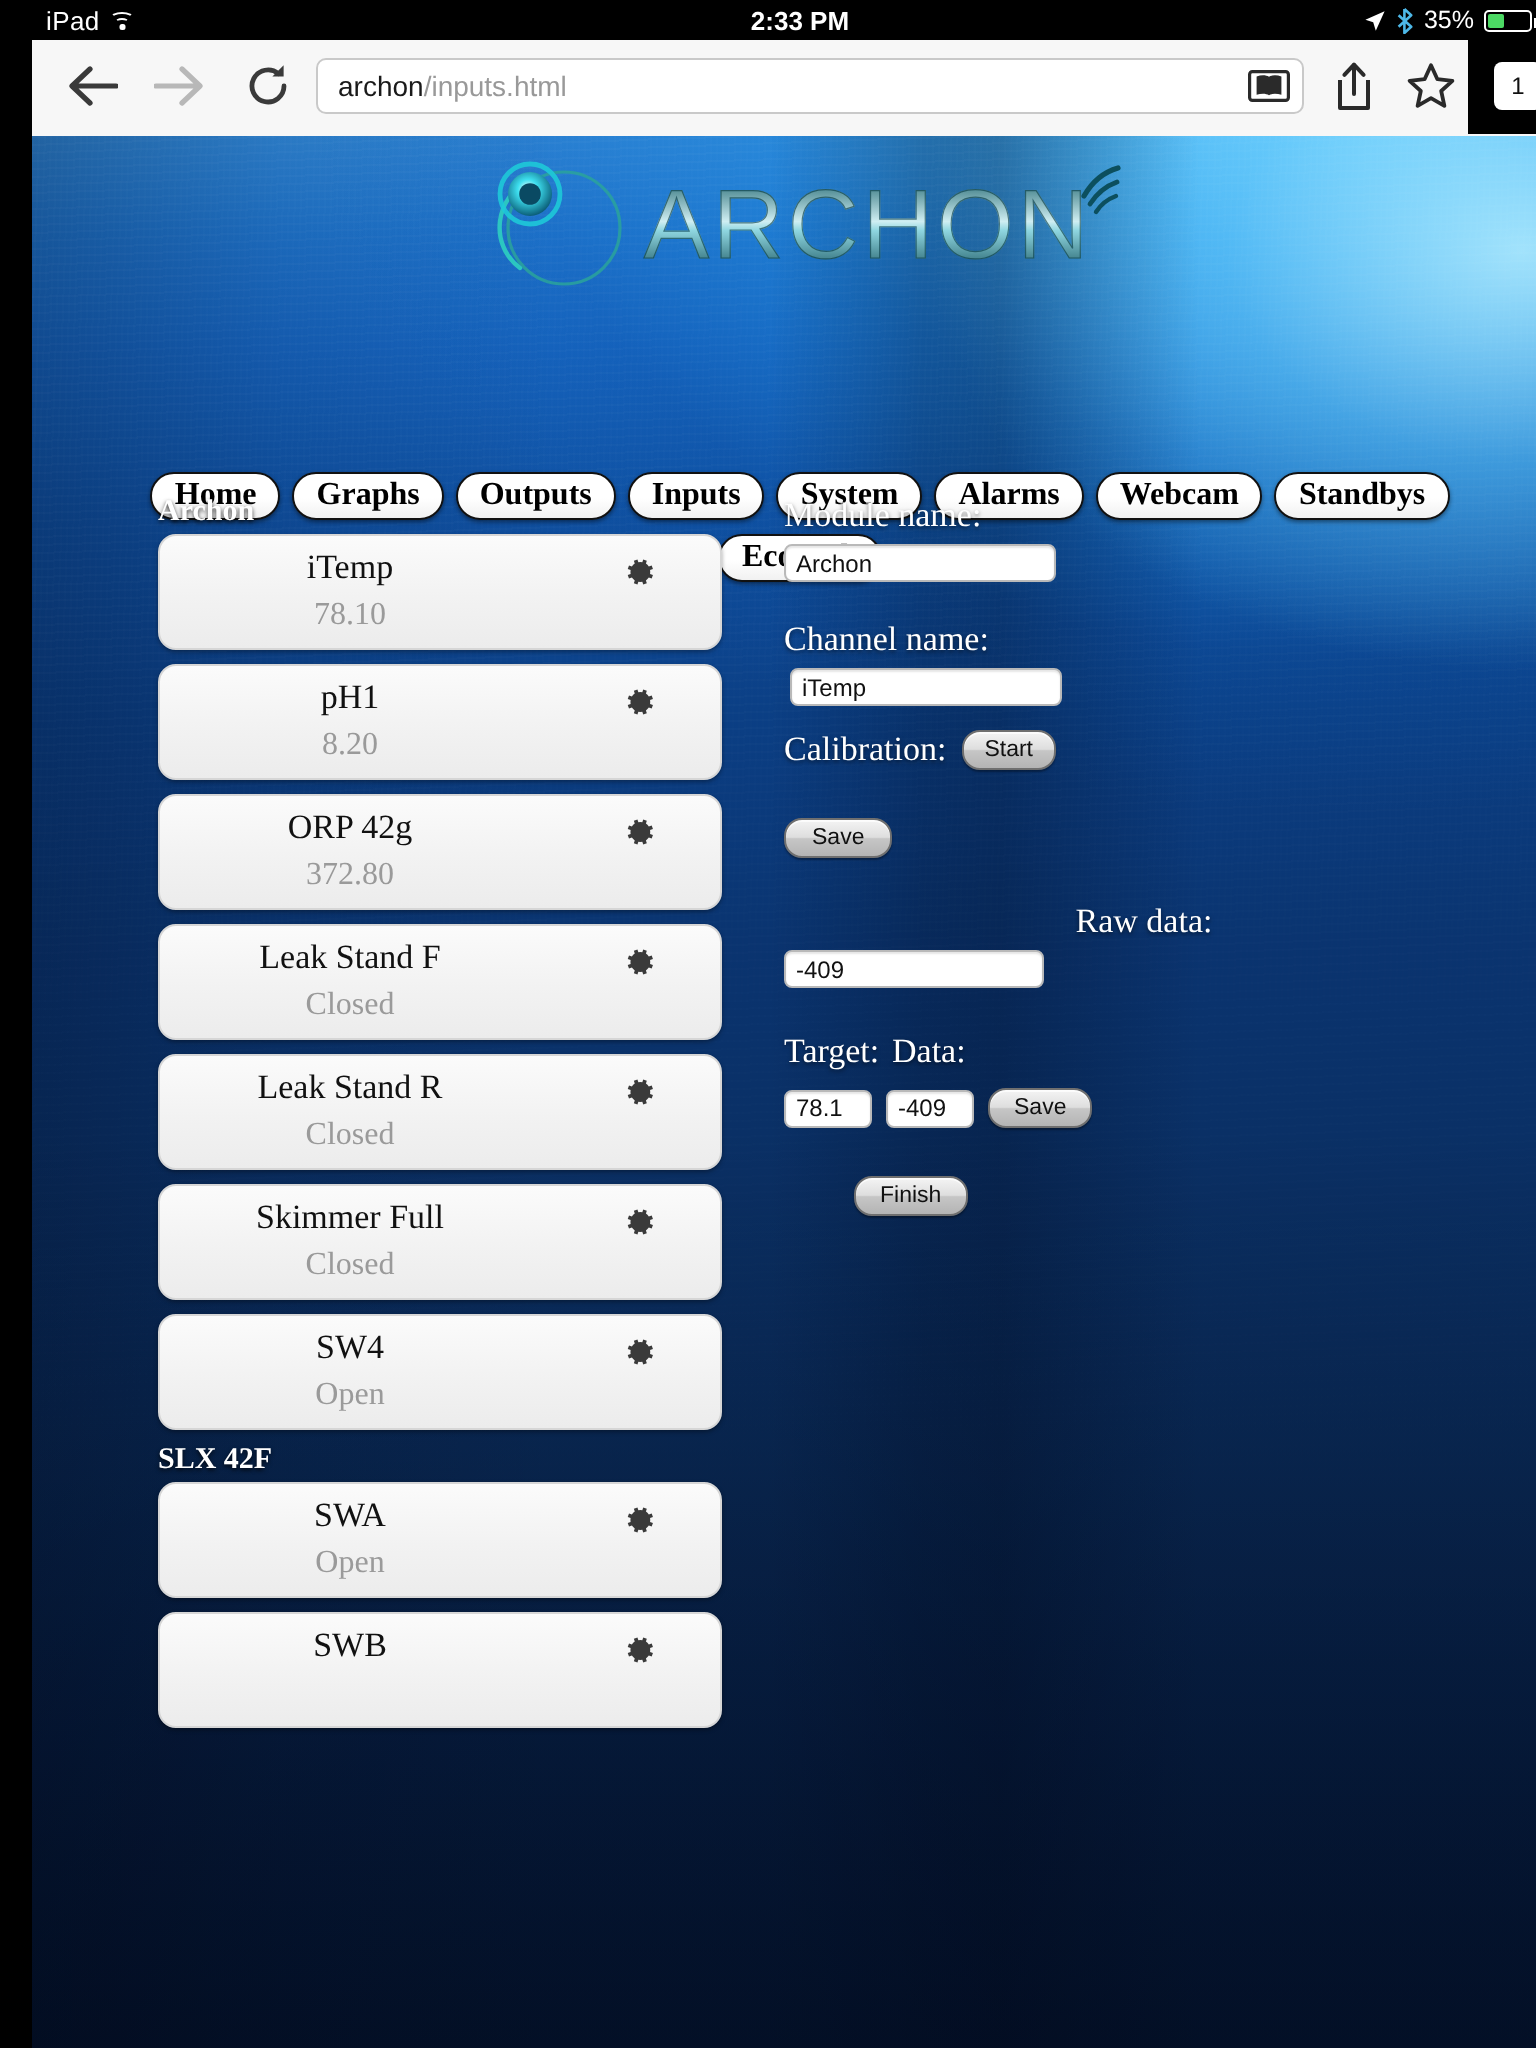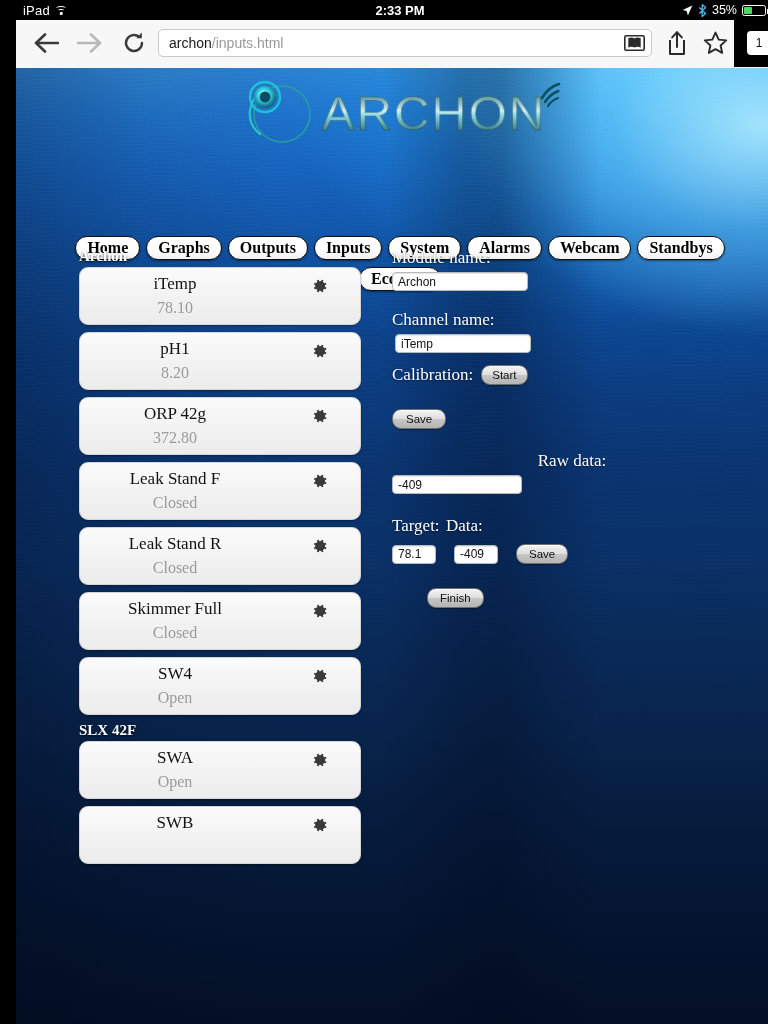--- a/index.html
+++ b/index.html
@@ -190,21 +190,21 @@
     white-space:nowrap;
   }
   .row{ display:flex; align-items:center; }
   #cal-row{ margin-top:12px; }
   #cal-row .flabel{ margin-bottom:0; margin-right:8px; }
   #save-row{ margin-top:24px; }
   #raw-block{ margin-top:22px;text-align:center; }
   #td-block{ margin-top:22px; }
   #td-labels{ display:flex; }
   #td-labels .flabel:first-child{ width:54px; }
-  #td-inputs{ display:flex; align-items:center; margin-top:4px; gap:18px; }
+  #td-inputs{ display:flex; align-items:center; margin-top:4px; gap:7px; }
   #in-target{ width:44px; justify-content:flex-start; }
   #in-data{ width:44px; justify-content:flex-start; }
   #finish-row{ margin-top:24px;padding-left:35px; }
 </style>
 </head>
 <body>
 
 <div id="screen">
 
   <div id="statusbar">

